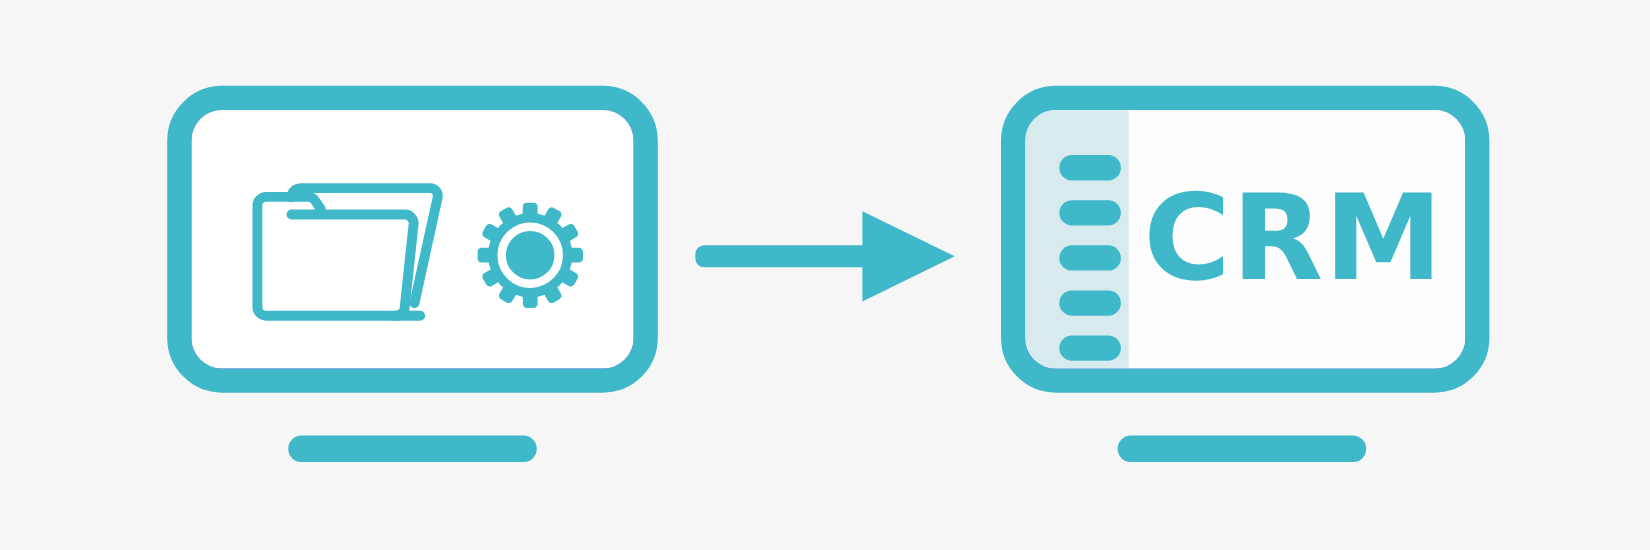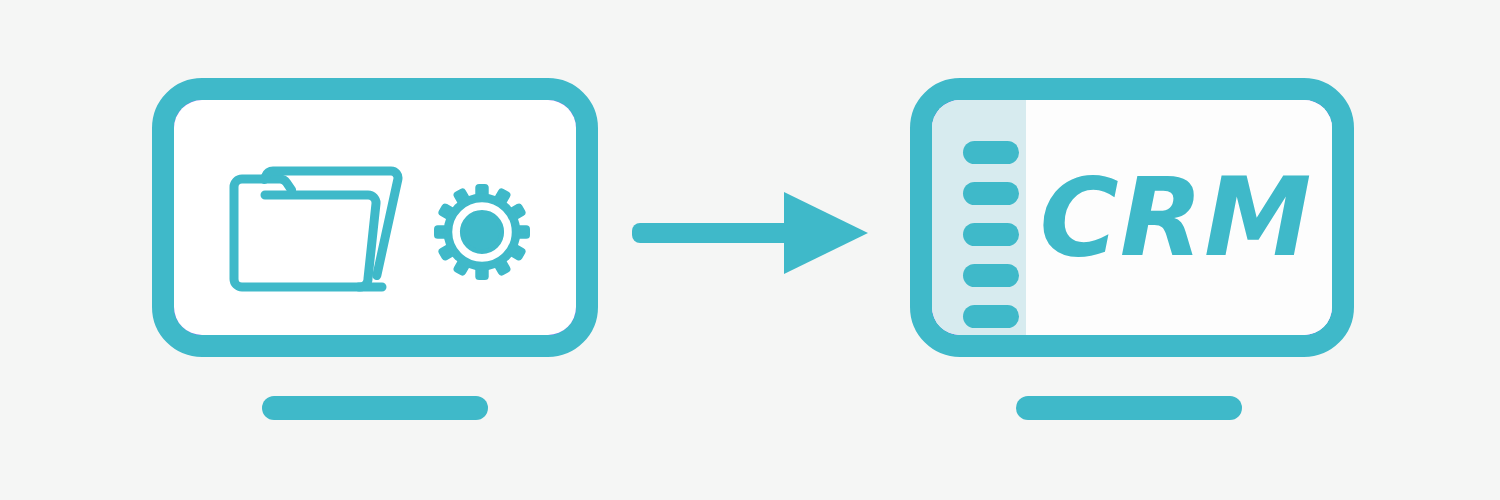--- a/index.html
+++ b/index.html
@@ -23,21 +23,20 @@
 
   
   .monitor {
     position: absolute;
     box-sizing: border-box;
     border-style: solid;
     border-width: 22px;
     border-radius: 50px;
     background: #8b5cf6;
     overflow: hidden;
-    font-style: italic;
   }
   .stand {
     position: absolute;
     border-radius: 12px;
   }
 
   
   #source-monitor {
     left: 152px;
     top: 78px;

